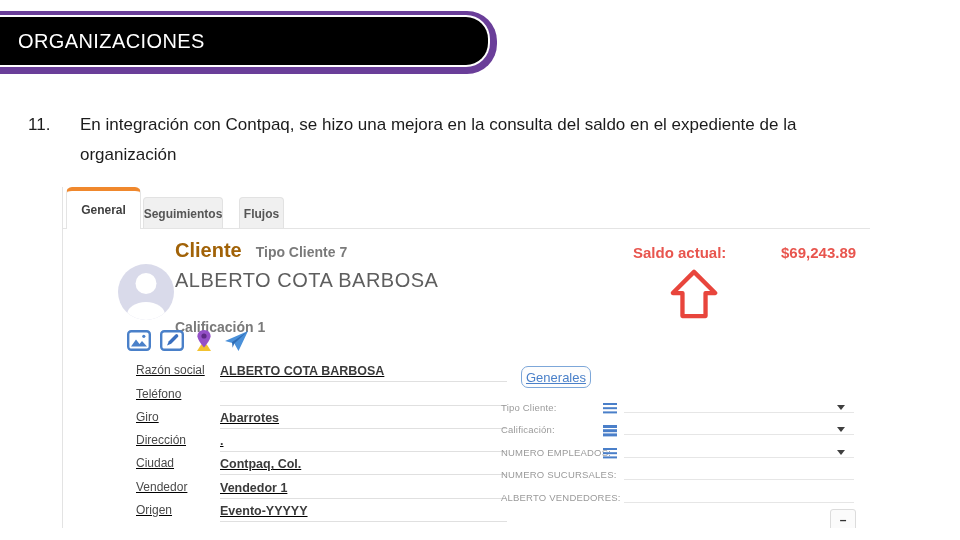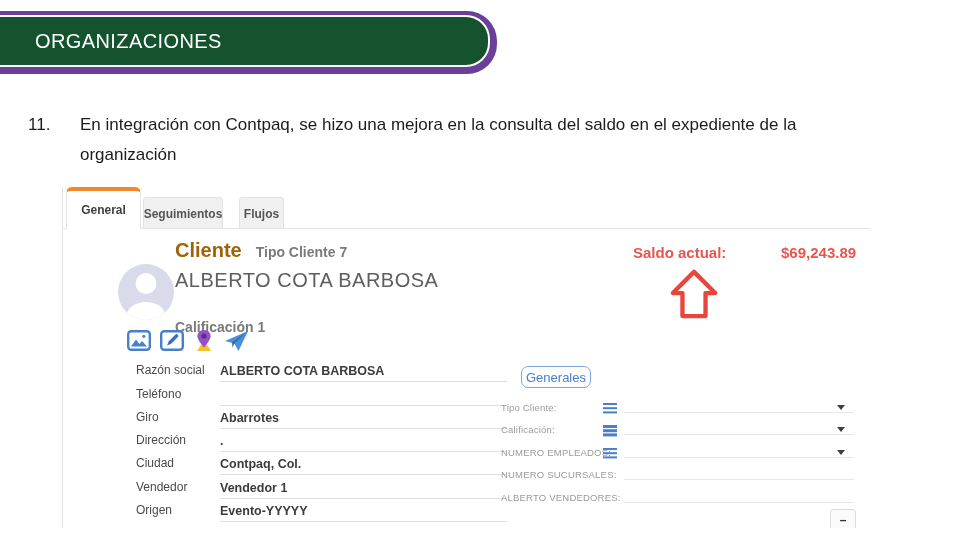--- a/index.html
+++ b/index.html
@@ -4,22 +4,22 @@
 <style>
   * { margin:0; padding:0; box-sizing:border-box; }
   html,body { background:#ffffff; }
   body { font-family:"Liberation Sans", sans-serif; }
   #slide { position:relative; width:960px; height:540px; background:#ffffff; overflow:hidden; }
 
   
   .banner { position:absolute; left:0; top:11px; width:497px; height:63px;
             background:#6a3e99; border-radius:0 30px 30px 0; }
   .banner-inner { position:absolute; left:0; top:4px; right:7px; bottom:7px;
-            background:#14532d; border:2.5px solid #ffffff; border-left:none;
-            border-radius:0 24px 24px 0; display:flex; align-items:center; padding-left:35px; }
+            background:#000000; border:2.5px solid #ffffff; border-left:none;
+            border-radius:0 24px 24px 0; display:flex; align-items:center; padding-left:18px; }
   .banner-title { color:#ffffff; font-size:20px; letter-spacing:0.4px; }
 
   
   .bullet { position:absolute; left:28px; top:110px; display:flex; color:#1c1c1c;
             font-size:17px; line-height:30px; }
   .bullet-num { width:52px; flex:none; }
   .bullet-text { width:756px; }
 
   
   .shot { position:absolute; left:62px; top:187px; width:808px; height:341px;
@@ -52,29 +52,29 @@
   .icon-row { position:absolute; left:64px; top:142px; display:flex; gap:9px; align-items:center; }
   .icon-row svg { display:block; }
 
   
   .saldo-label { position:absolute; left:570px; top:57px; font-size:15px; font-weight:bold; color:#e8554e; }
   .saldo-amount { position:absolute; left:718px; top:57px; font-size:15px; font-weight:bold; color:#e8554e; }
   .up-arrow { position:absolute; left:604px; top:82px; }
 
   
   .left-form { position:absolute; left:73px; top:172px; }
-  .lrow { height:23.3px; display:flex; align-items:flex-end; }
+  .lrow { height:23.3px; display:flex; align-items:flex-end;text-decoration:underline; }
   .flabel { display:inline-block; width:84px; font-size:12px; color:#4a4a4a; padding-bottom:5px; }
   .fvalue { display:inline-block; width:287px; font-size:12.5px; font-weight:bold; color:#3b3b3b;
             border-bottom:1px solid #e0e0e0; padding-bottom:3px; white-space:nowrap; }
 
   
   .generales-btn { position:absolute; left:458px; top:179px; width:70px; height:22px;
             border:1.5px solid #7da7d9; border-radius:7px; background:#fdfdfd;
-            color:#4a80c9; font-size:13px; display:flex; align-items:center; justify-content:center; }
+            color:#4a80c9; font-size:13px; display:flex; align-items:center; justify-content:center;text-decoration:underline; }
   .right-form { position:absolute; left:438px; top:210px; width:353px; }
   .rrow { position:relative; height:22.4px; }
   .rlabel { position:absolute; left:0; top:5px; font-size:9.5px; color:#9a9a9a; letter-spacing:0.2px; }
   .menu-icon { position:absolute; left:102px; top:6px; width:14px; height:2.2px; background:#4a7fc9;
             box-shadow:0 4.2px 0 #4a7fc9, 0 8.4px 0 #4a7fc9; }
   .rline { position:absolute; left:123px; right:0; top:15px; border-bottom:1px solid #e6e6e6; height:0; }
   .caret { position:absolute; right:9px; top:8px; width:0; height:0;
             border-left:4.5px solid transparent; border-right:4.5px solid transparent;
             border-top:5px solid #3f3f3f; }
   .mini-box { position:absolute; left:767px; top:322px; width:26px; height:22px;

